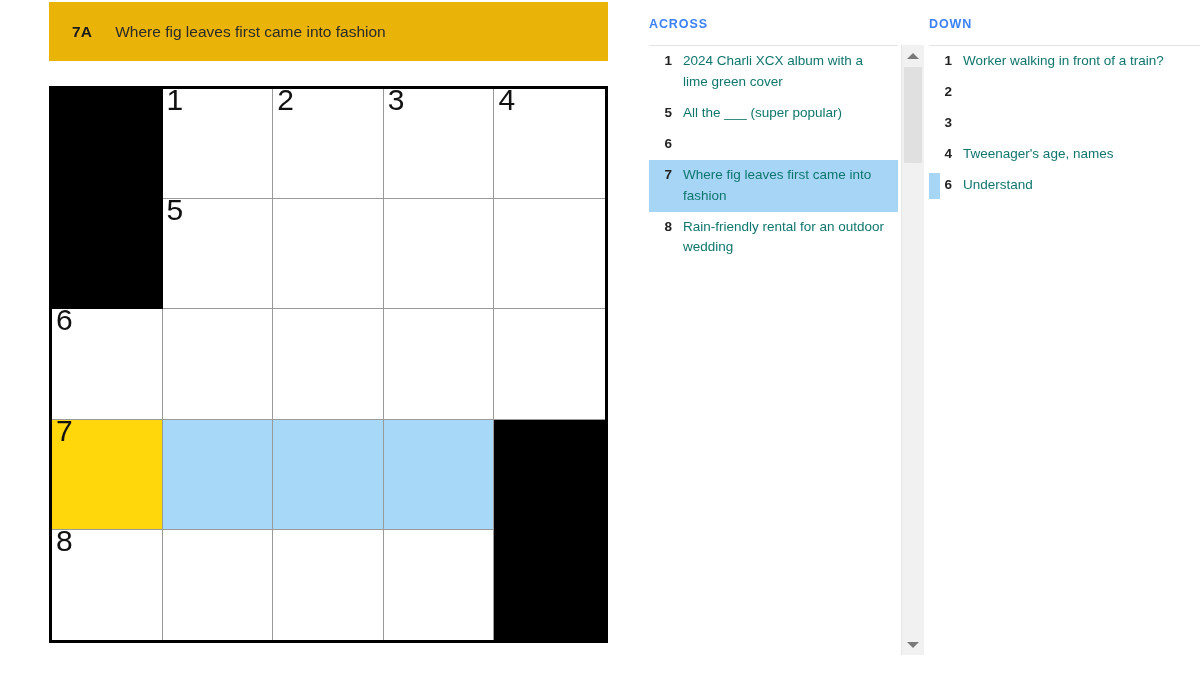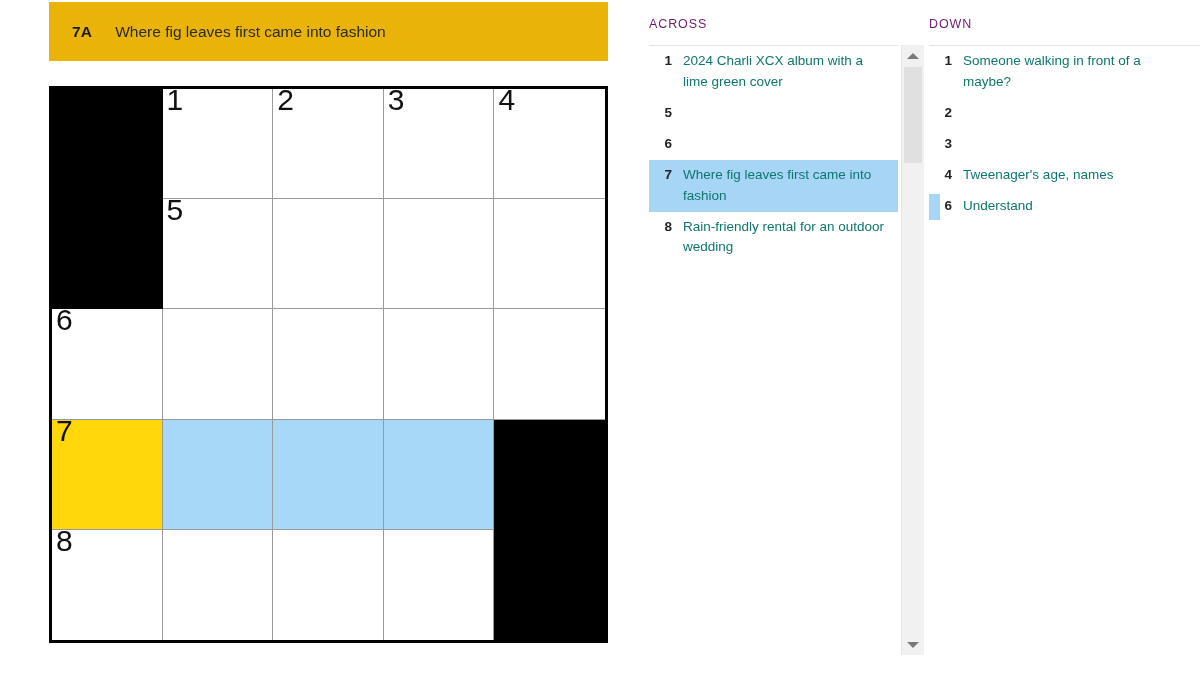--- a/index.html
+++ b/index.html
@@ -101,23 +101,23 @@
     height: 675px;
   }
   #across-col { left: 13px;  width: 275px; }
   #down-col   { left: 293px; width: 271px; }
 
   .col-head {
     position: absolute;
     left: 0;
     top: 17px;
     font-size: 12.5px;
-    font-weight: normal;
+    font-weight: bold;
     letter-spacing: 0.9px;
-    color: #701a75;
+    color: #3b82f6;
     text-align: right;
   }
 
   .clue-list {
     position: absolute;
     left: 0;
     top: 45px;
     right: 0;
     bottom: 20px;
     border-top: 1px solid #e3e3e3;
@@ -255,20 +255,21 @@
 
   <div class="clue-col" id="across-col">
     <div class="col-head">ACROSS</div>
     <div class="clue-list with-bar" id="across-list">
         <div class="clue-row">
           <span class="num">1</span>
           <span class="txt">2024 Charli XCX album with a lime green cover</span>
         </div>
         <div class="clue-row">
           <span class="num">5</span>
+          <span class="txt">All the ___ (super popular)</span>
         </div>
         <div class="clue-row">
           <span class="num">6</span>
         </div>
         <div class="clue-row active">
           <span class="num">7</span>
           <span class="txt">Where fig leaves first came into fashion</span>
         </div>
         <div class="clue-row">
           <span class="num">8</span>
@@ -284,21 +285,21 @@
           <div class="tri down"></div>
         </div>
     </div>
   </div>
 
   <div class="clue-col" id="down-col">
     <div class="col-head">DOWN</div>
     <div class="clue-list" id="down-list">
         <div class="clue-row">
           <span class="num">1</span>
-          <span class="txt">Someone walking in front of a maybe?</span>
+          <span class="txt">Worker walking in front of a train?</span>
         </div>
         <div class="clue-row">
           <span class="num">2</span>
         </div>
         <div class="clue-row">
           <span class="num">3</span>
         </div>
         <div class="clue-row">
           <span class="num">4</span>
           <span class="txt">Tweenager's age, names</span>

